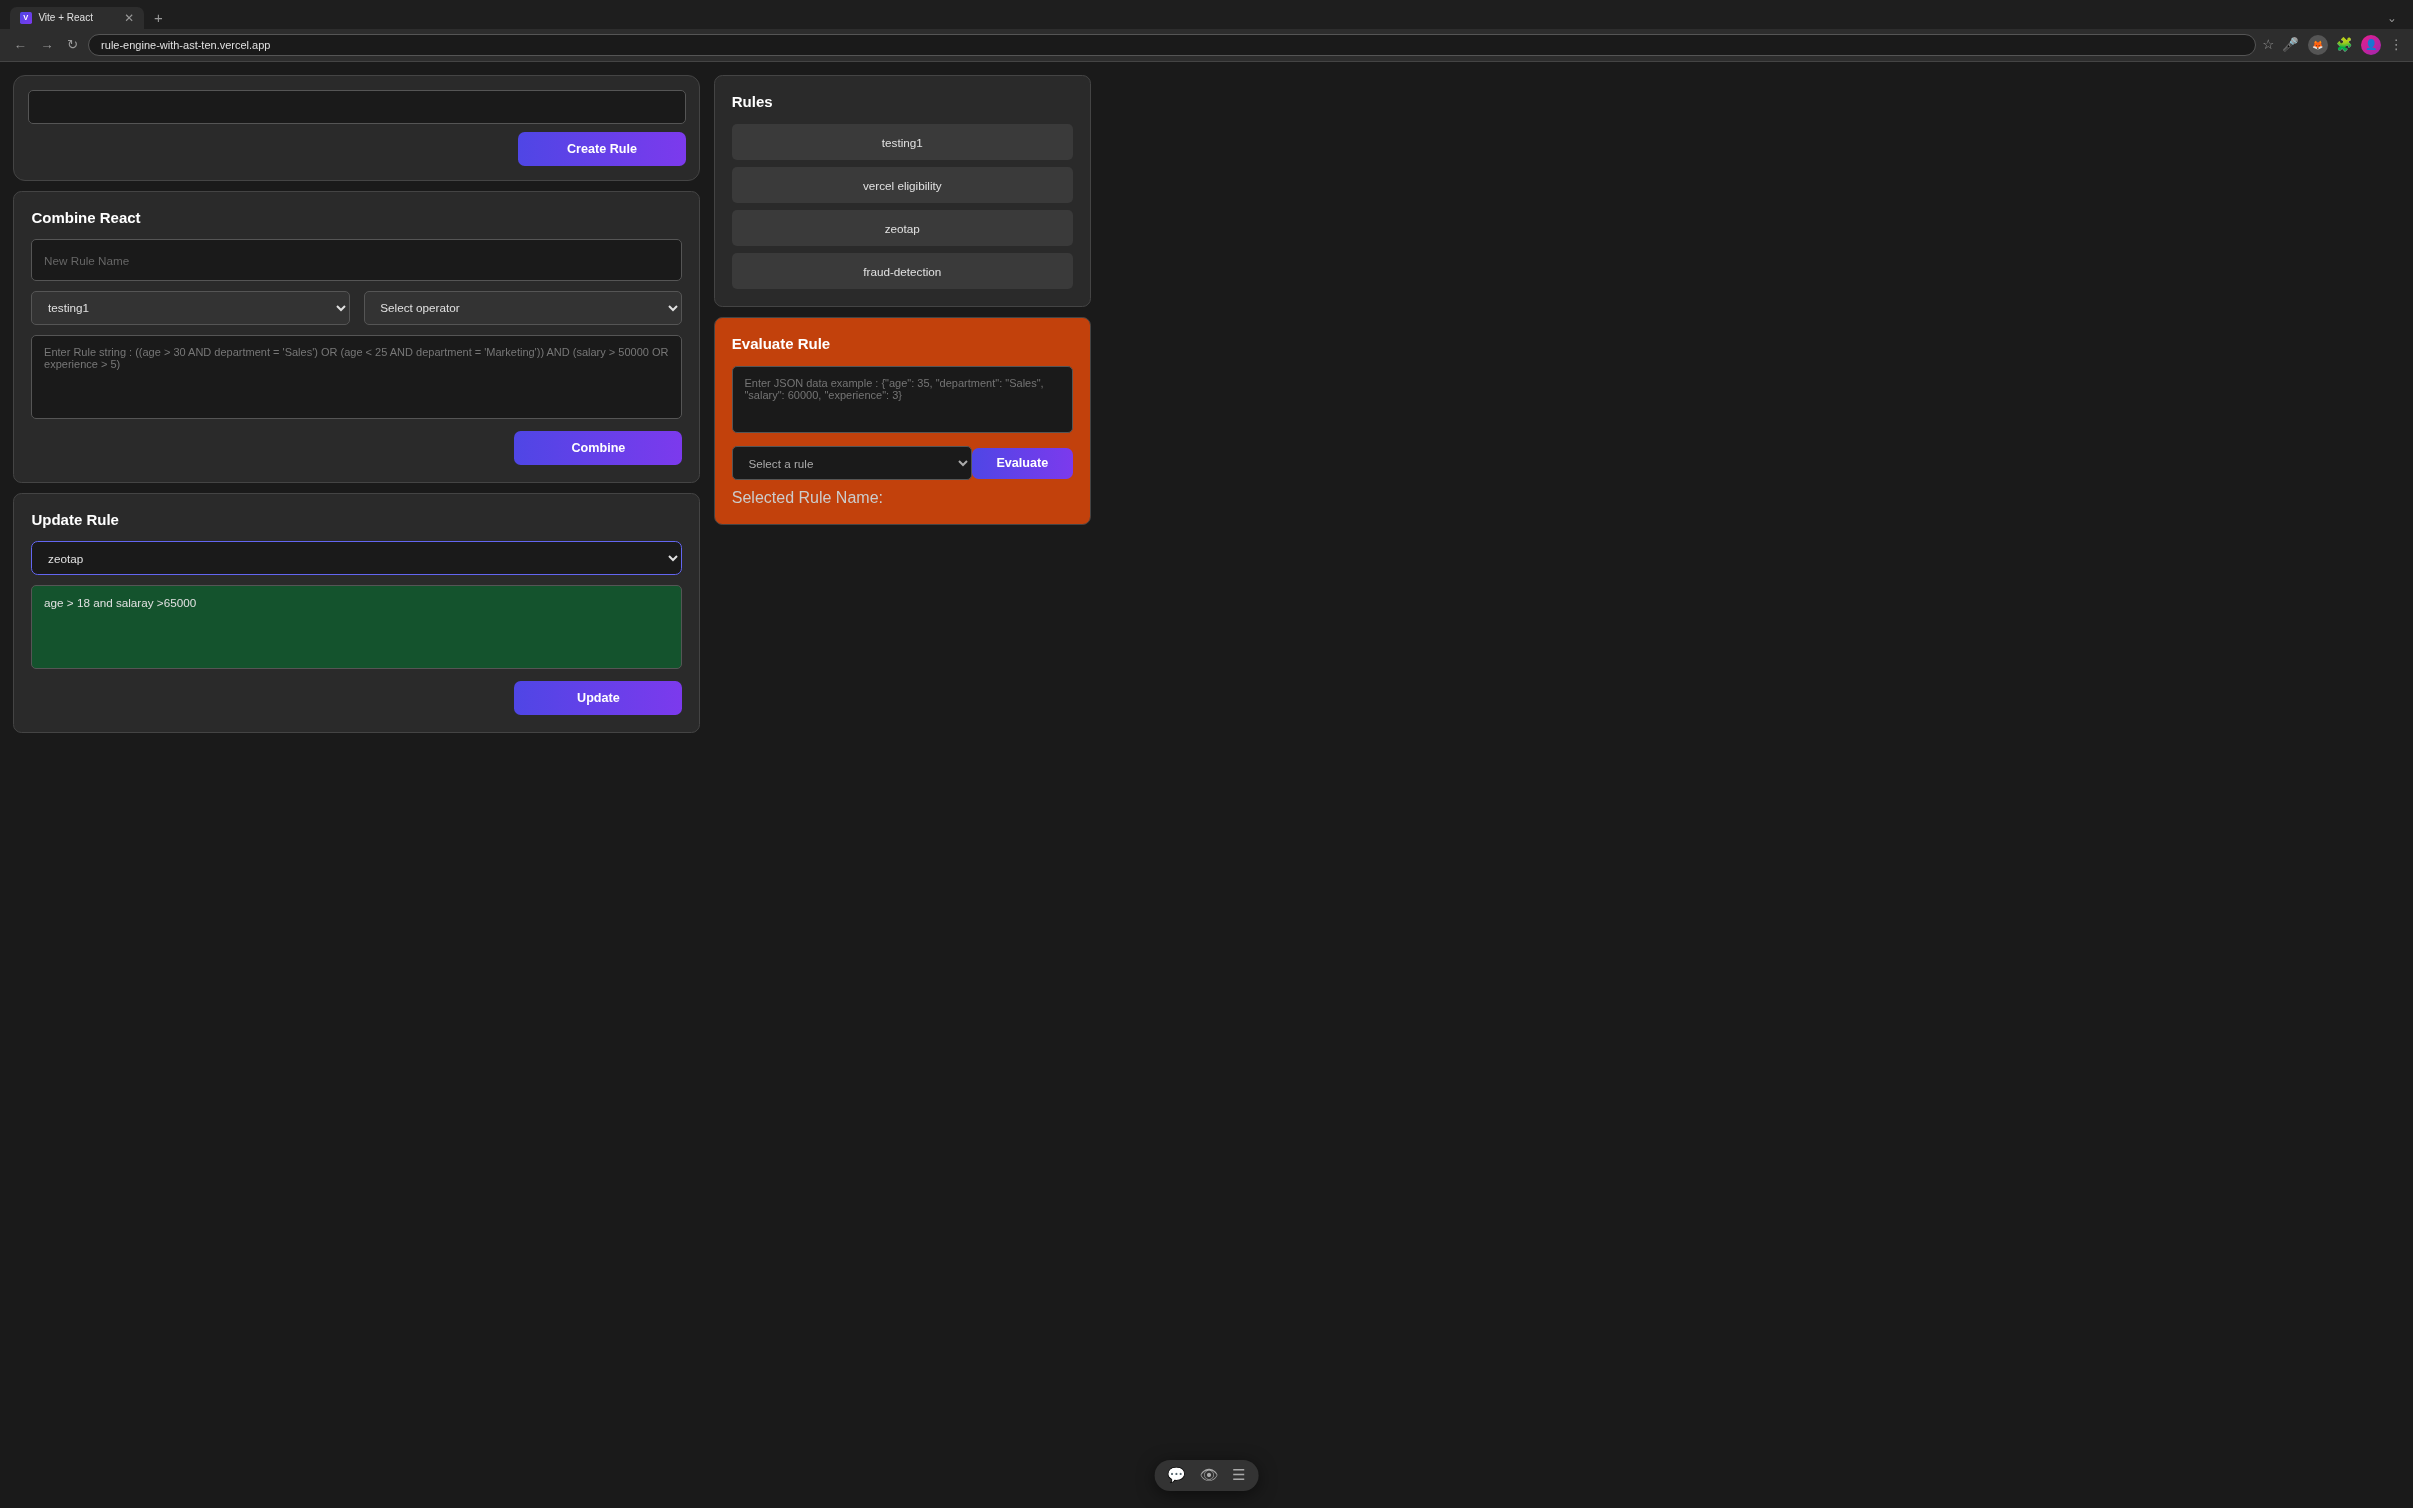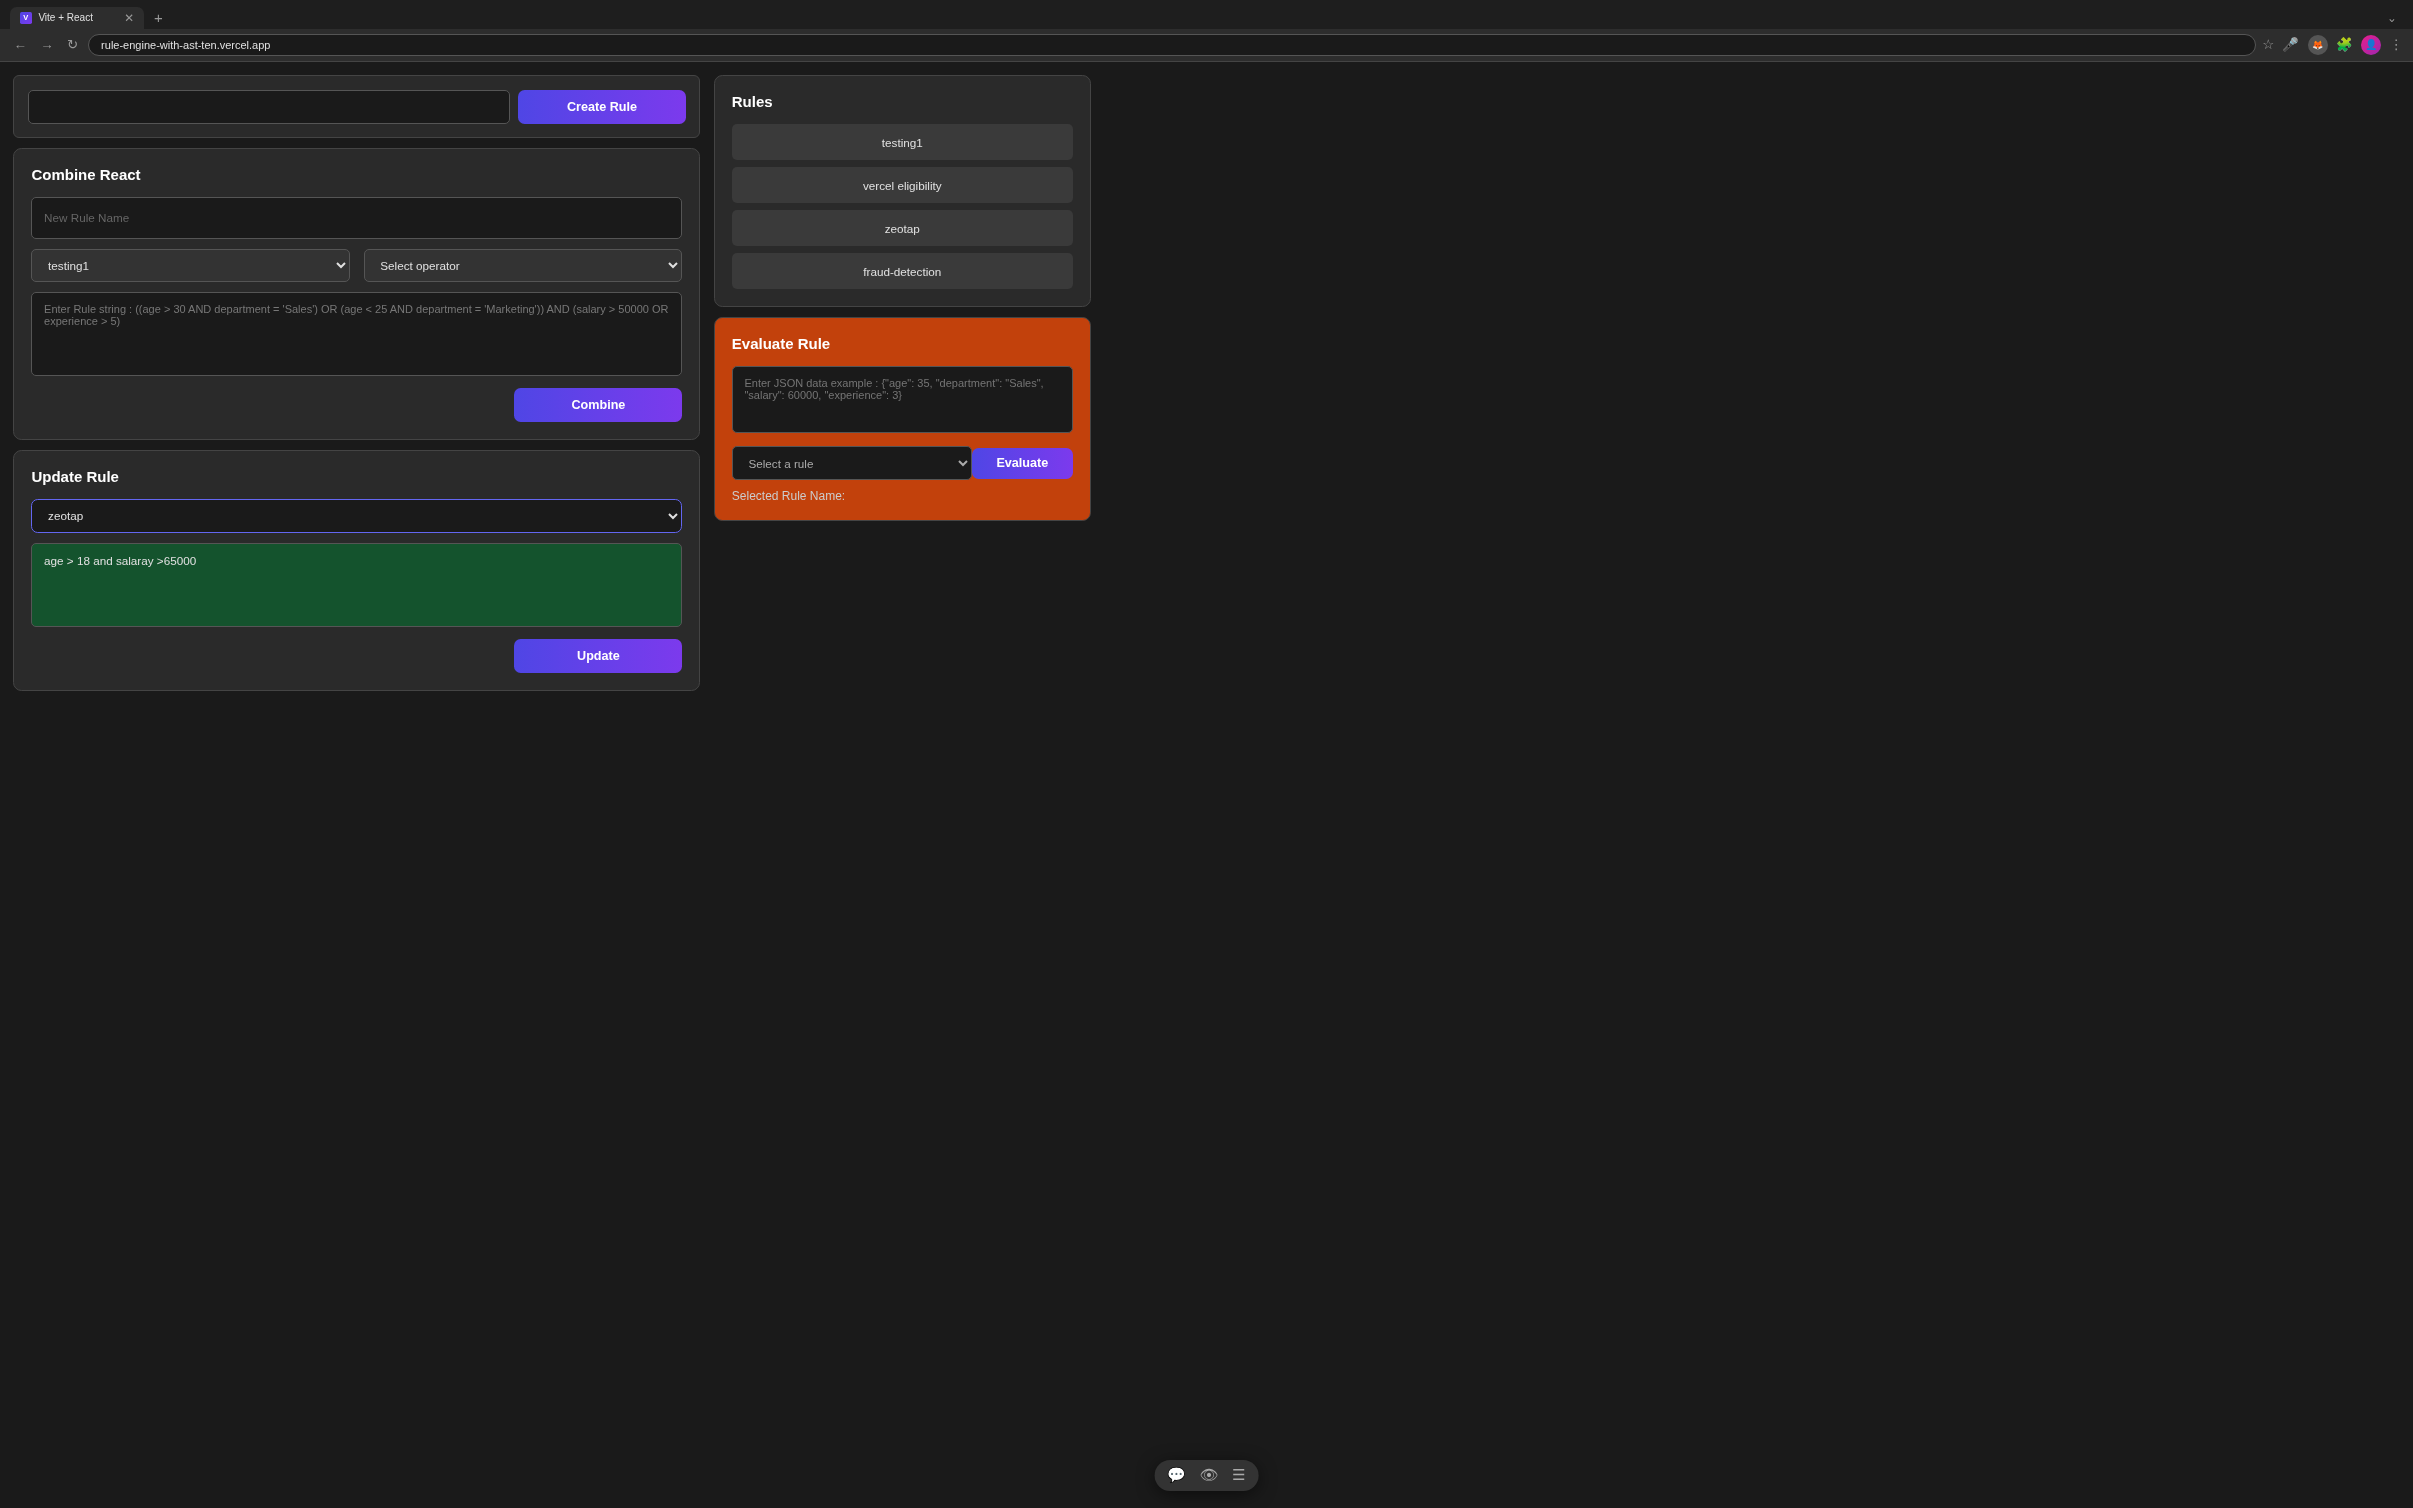--- a/index.html
+++ b/index.html
@@ -149,24 +149,24 @@
       display: flex;
       flex-direction: column;
       gap: 10px;
       max-width: 687px;
     }
 
     
     .create-rule-section {
       background: #2a2a2a;
       border: 0.8px solid #444;
-      border-radius: 6px;
+      border-radius: 12px;
       padding: 13.4px;
       display: flex;
-      flex-direction: row;
+      flex-direction: column;
       align-items: flex-end;
       gap: 8.4px;
     }
 
     .input-field {
       width: 100%;
       background: #1a1a1a;
       border: 0.8px solid #555;
       border-radius: 5px;
       padding: 8.4px 11.7px;
@@ -336,21 +336,21 @@
       background: #1a1a1a;
       border: 0.8px solid #555;
       border-radius: 5px;
       padding: 8.4px 11.7px;
       color: #aaa;
       font-size: 11.7px;
       outline: none;
       cursor: pointer;
     }
     .selected-rule-label {
-      font-size: 12px;
+      font-size: 16px;
       color: #ccc;
     }
 
     
     .floating-toolbar {
       position: fixed;
       bottom: 17px;
       left: 50%;
       transform: translateX(-50%);
       background: #333;

